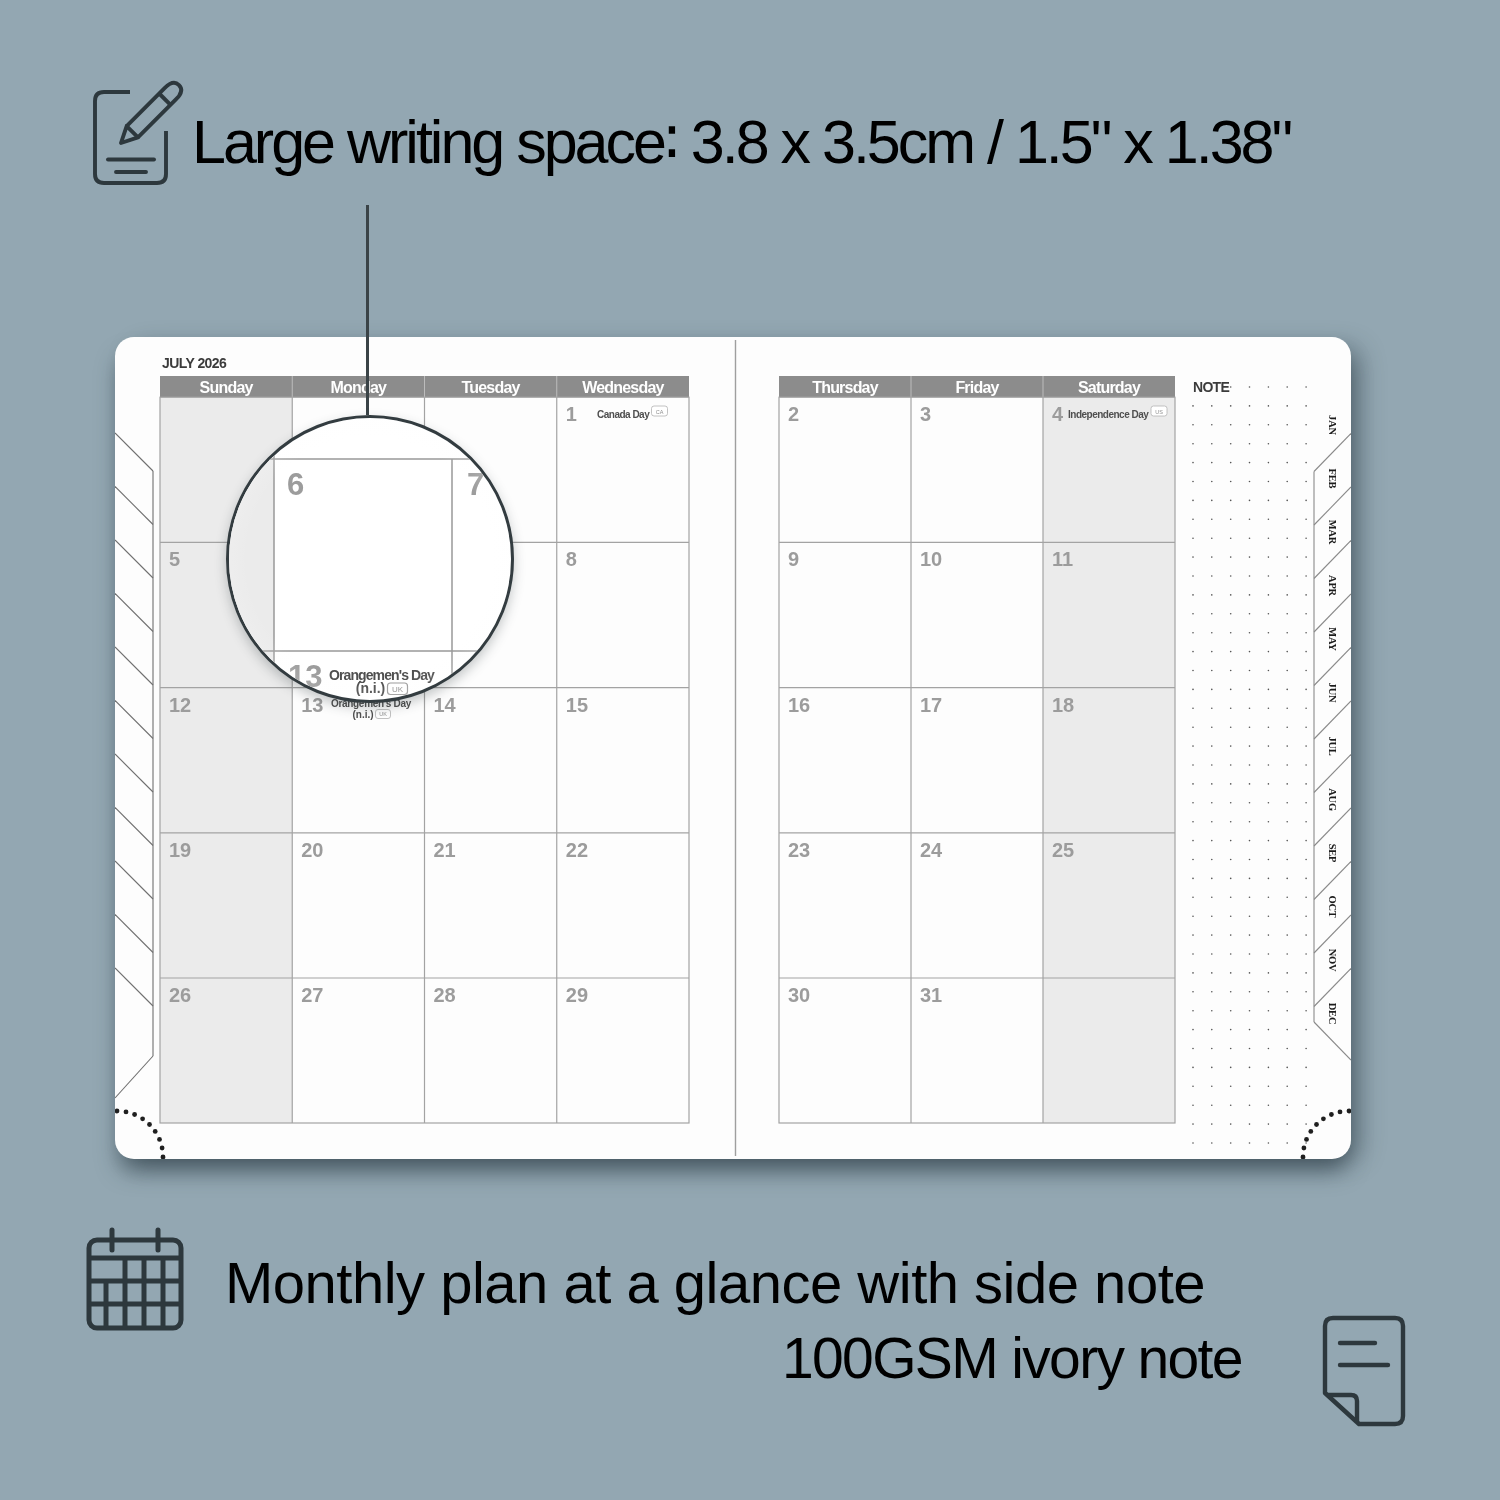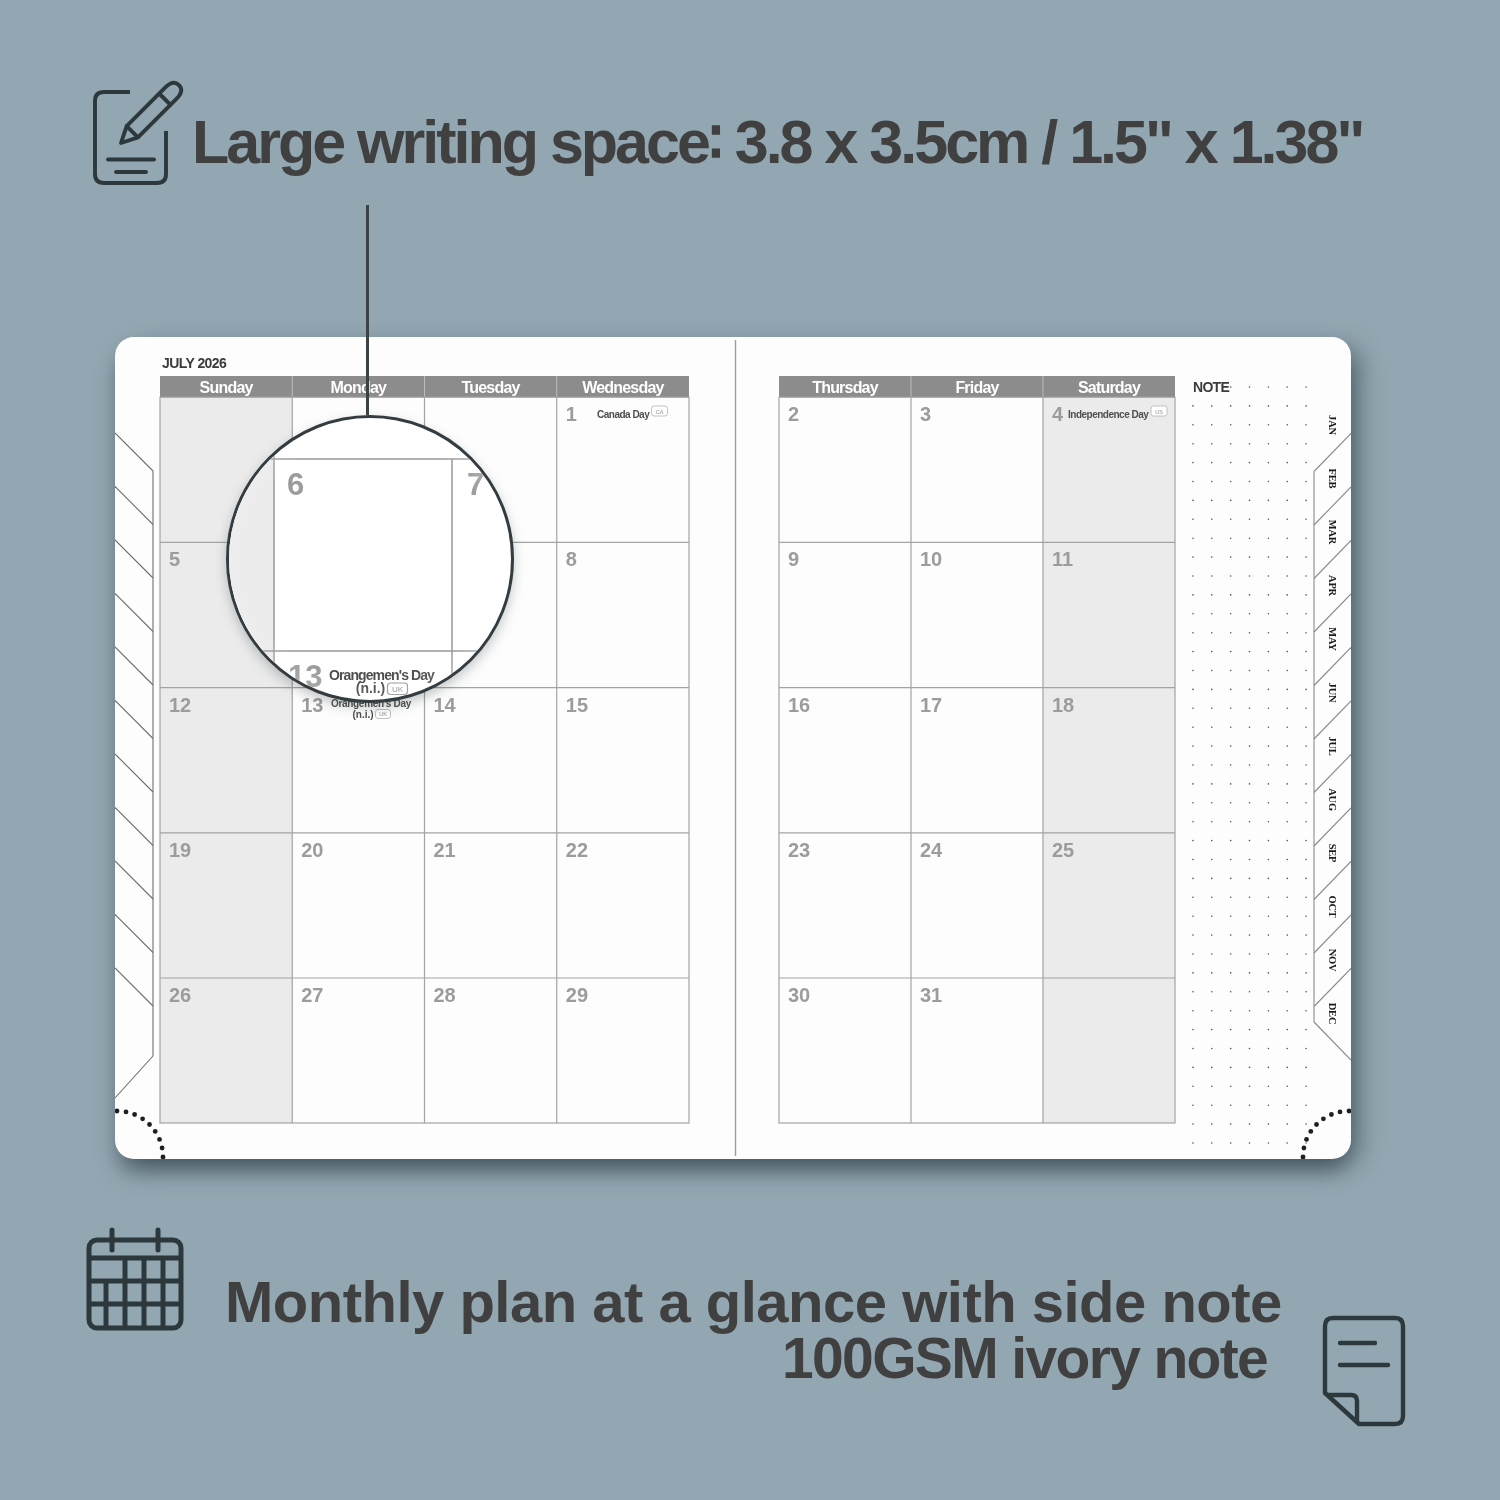--- a/index.html
+++ b/index.html
@@ -1,18 +1,18 @@
 <!DOCTYPE html>
 <html><head><meta charset="utf-8">
 <style>
 html,body{margin:0;padding:0;}
 body{width:1500px;height:1500px;position:relative;overflow:hidden;-webkit-font-smoothing:antialiased;
      background:#93a7b2;font-family:"Liberation Sans",sans-serif;}
 .abs{position:absolute;}
-.bigtext{color:#404040;font-size:62px;letter-spacing:0;white-space:nowrap;line-height:1;font-weight:bold;}
+.bigtext{color:#000000;font-size:62px;letter-spacing:0;white-space:nowrap;line-height:1;}
 </style></head>
 <body>
 
 <div class="abs" style="left:88px;top:74px;"><svg width="110" height="115" viewBox="0 0 110 115">
 <g stroke="#2d383d" stroke-width="3.9" fill="none">
 <path d="M42 18 H16 Q7 18 7 27 V100 Q7 109 16 109 H69 Q78 109 78 100 V57"></path>
 <g stroke-linecap="round">
           <line x1="20" y1="85.5" x2="66" y2="85.5"></line>
           <line x1="28" y1="98" x2="58" y2="98"></line>
         </g>
@@ -515,21 +515,21 @@
 <line x1="59" y1="32" x2="59" y2="102"></line>
 <line x1="78" y1="32" x2="78" y2="102"></line>
 <line x1="21" y1="55" x2="21" y2="102"></line>
 <g stroke-linecap="round">
           <line x1="27" y1="4" x2="27" y2="24"></line>
           <line x1="73" y1="4" x2="73" y2="24"></line>
         </g>
 </g>
     </svg></div>
 
-<div class="abs bigtext" id="monthly" style="left:225px;top:1254px;font-size:58px;letter-spacing:-0.5px;margin-top:19px;">Monthly plan at a glance with side note</div>
+<div class="abs bigtext" id="monthly" style="left:225px;top:1254px;font-size:58px;letter-spacing:-0.5px;">Monthly plan at a glance with side note</div>
 
 <div class="abs bigtext" id="gsm" style="left:782px;top:1330px;font-size:57px;letter-spacing:-1.65px;">100GSM ivory note</div>
 
 <div class="abs" style="left:1322px;top:1315px;"><svg width="84" height="112" viewBox="0 0 84 112">
 <g stroke="#2d383d" stroke-width="4.4" fill="none" stroke-linejoin="round">
 <path d="M3 78 V11 Q3 3 11 3 H73 Q81 3 81 11 V101 Q81 109 73 109 H37 Z"></path>
 <path d="M5 80 H29 Q35 80 35 86 V107"></path>
 <g stroke-linecap="round">
           <line x1="18" y1="28" x2="53" y2="28"></line>
           <line x1="18" y1="50" x2="66" y2="50"></line>

